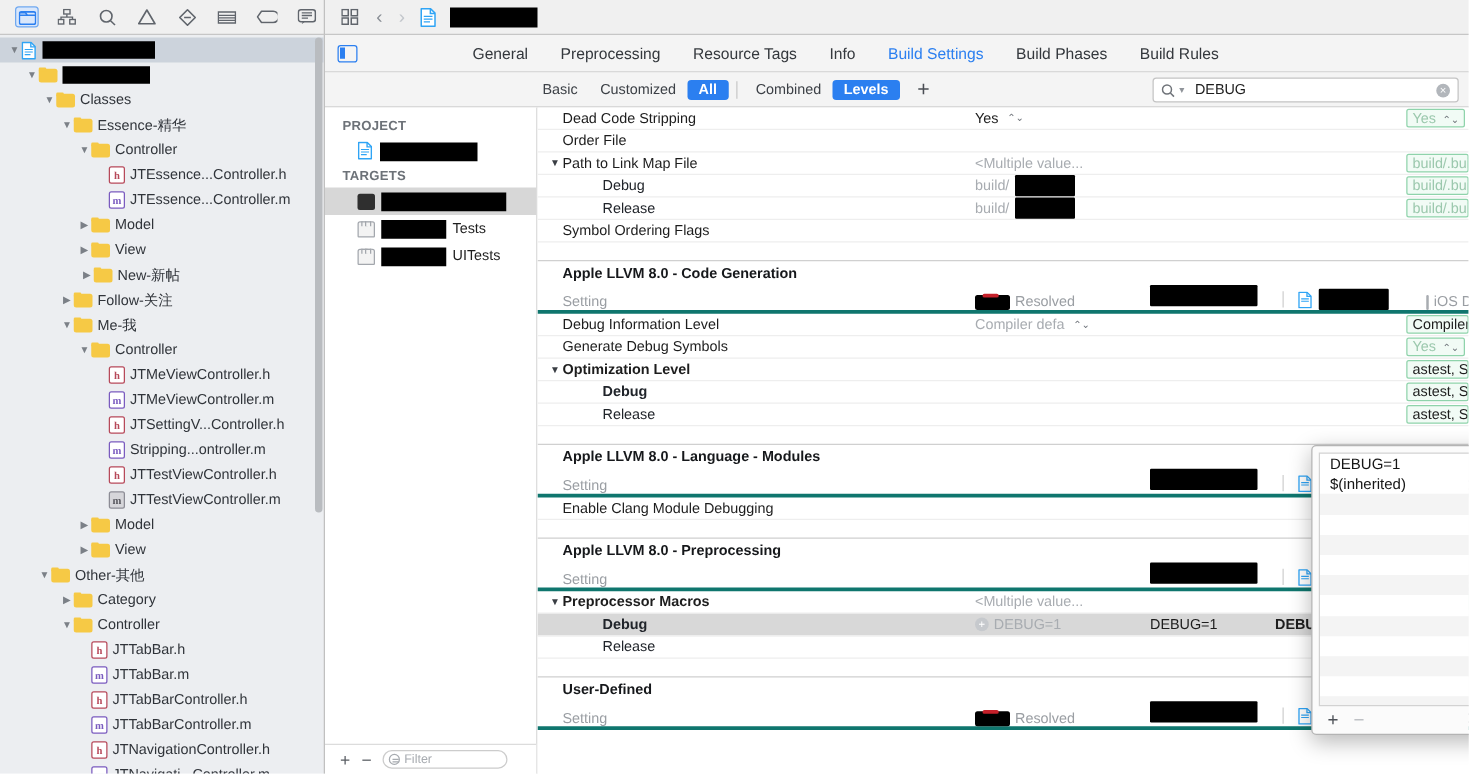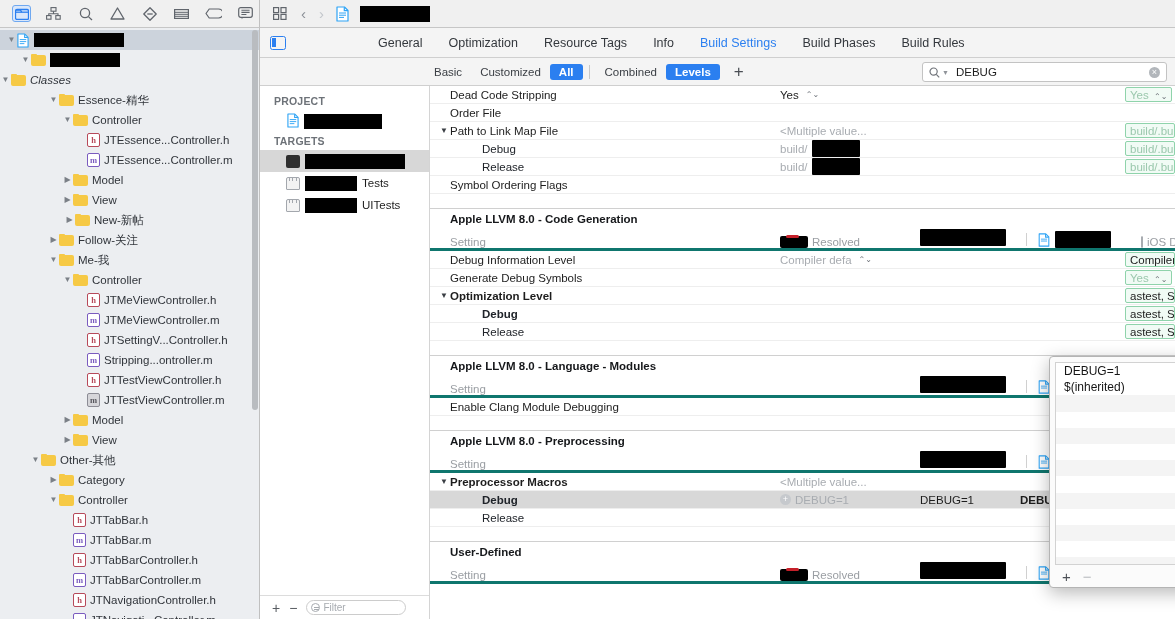--- a/index.html
+++ b/index.html
@@ -116,21 +116,21 @@
     font-size:9px; line-height:11px; text-align:center; cursor:default;
   }
 
   
   .bs{ flex:1; display:flex; min-height:0; position:relative; }
   .bs-side{
     width:170px; flex:0 0 170px; background:#fff; border-right:1px solid #d4d4d4;
     font-size:11.5px; padding-top:6px; position:relative;
   }
   .grouphdr{ color:#6d7278; font-size:10.5px; font-weight:700; letter-spacing:.2px; padding:3px 0 3px 14px; }
-  .sideitem{ height:22px; display:flex; align-items:center; padding-left:26px; gap:5px;text-align:right; }
+  .sideitem{ height:22px; display:flex; align-items:center; padding-left:26px; gap:5px; }
   .sideitem.sel{ background:#d7d7d7; }
   .target-ico{ width:14px; height:13px; border:1px solid #a3a7ad; border-radius:2px 2px 1px 1px; background:#f3f3f3; position:relative; }
   .target-ico::before{ content:""; position:absolute; left:2px; top:-1px; width:3px; height:3px; background:#f3f3f3; border:1px solid #a3a7ad; border-bottom:none; }
   .target-ico::after{ content:""; position:absolute; right:2px; top:-1px; width:3px; height:3px; background:#f3f3f3; border:1px solid #a3a7ad; border-bottom:none; }
   .appicon{ width:14px; height:13px; border-radius:2px; background:#2f2f2f; }
   .side-footer{
     position:absolute; left:0; right:0; bottom:0; height:24px;
     display:flex; align-items:center; gap:9px; padding-left:12px;
     border-top:1px solid #dcdcdc; background:#fff;
   }
@@ -284,21 +284,21 @@
                 <path d="M8.3 1.2v3.5H12" fill="none" stroke="#2fa4f5" stroke-width="1.2"></path>
                 <path d="M3 7h7M3 9.2h7M3 11.4h5" stroke="#2fa4f5" stroke-width="1"></path>
               </svg></span>
             <span class="redact" style="width: 90px; height: 14px;"></span>
           </div>
           <div class="navrow" style="padding-left: 20px;">
             <span class="tri open"></span>
             <span class="folder"></span>
             <span class="redact" style="width: 70px; height: 14px;"></span>
           </div>
-          <div class="navrow" style=" font-style: italic;">
+          <div class="navrow" style="padding-left: 34px;">
             <span class="tri open"></span>
             <span class="folder"></span>
             <span class="navlabel">Classes</span>
           </div>
           <div class="navrow" style="padding-left: 48px;">
             <span class="tri open"></span>
             <span class="folder"></span>
             <span class="navlabel">Essence-精华</span>
           </div>
           <div class="navrow" style="padding-left: 62px;">
@@ -436,21 +436,21 @@
           <i></i>
         </div>
     </div>
 
     <div class="editor">
 
       <div class="tabbar">
         <div class="pane-toggle"></div>
         <div class="tabs" id="tabs">
             <span class="tab">General</span>
-            <span class="tab">Optimization</span>
+            <span class="tab">Preprocessing</span>
             <span class="tab">Resource Tags</span>
             <span class="tab">Info</span>
             <span class="tab active">Build Settings</span>
             <span class="tab">Build Phases</span>
             <span class="tab">Build Rules</span>
           </div>
       </div>
 
       <div class="filterbar">
         <div class="fseg" id="segs">

